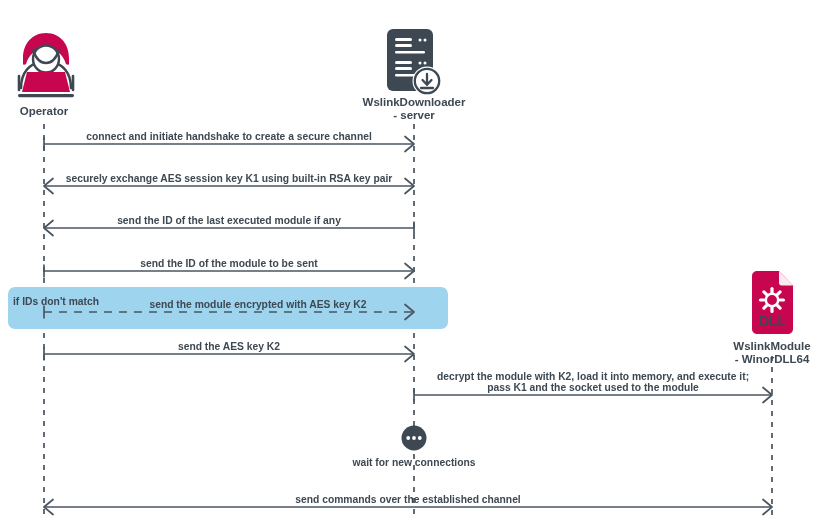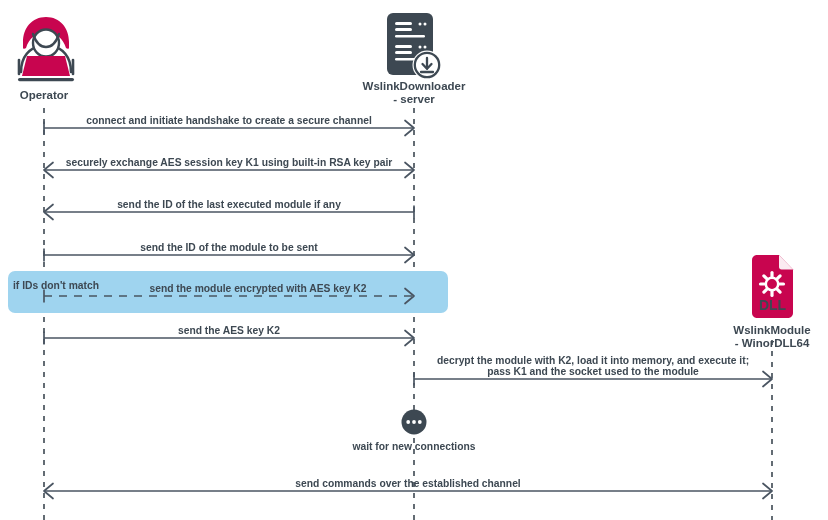--- a/index.html
+++ b/index.html
@@ -9,21 +9,21 @@
   }
   body {
     width: 828px; height: 520px;
     font-family: "Liberation Sans", sans-serif;
     color: #3d4852;
     overflow: hidden;
     position: relative;
   }
   #diagram-root {
     position: absolute;
-    left: 0; top: 0;
+    left: 0; top: 16px;
     width: 828px; height: 388px; text-align: center;
   }
   svg.seq { display: block; width: 828px; height: 520px; }
 
   text { font-family: "Liberation Sans", sans-serif; fill: #3d4852; }
   .actor-label { font-size: 11.5px; font-weight: bold; text-anchor: middle; }
   .msg-label   { font-size: 10.3px; font-weight: bold; text-anchor: middle; }
   .guard-label { font-size: 10.3px; font-weight: bold; text-anchor: start; }
   .note-label  { font-size: 10.3px; font-weight: bold; text-anchor: middle; }
 

